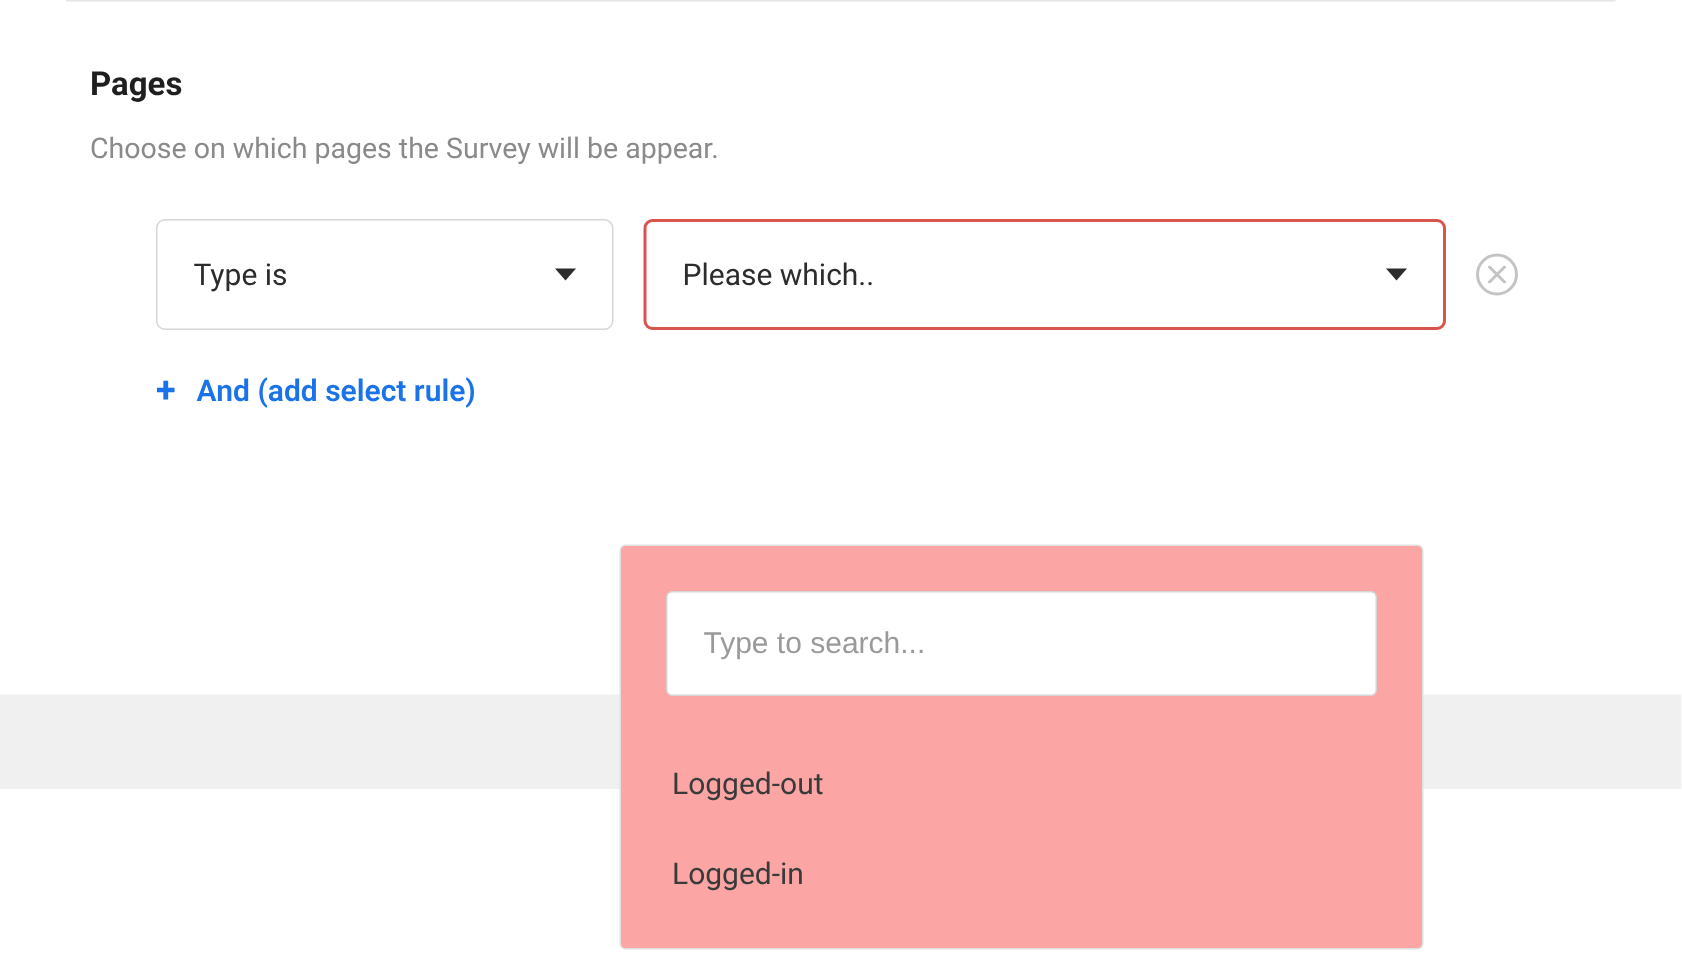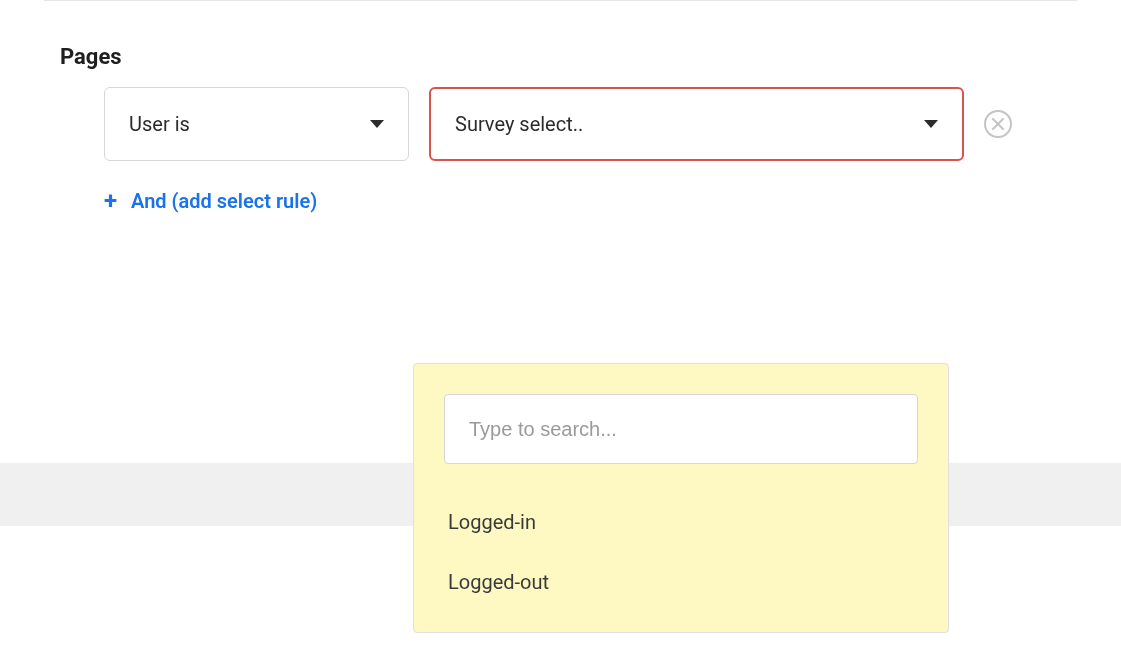--- a/index.html
+++ b/index.html
@@ -146,21 +146,21 @@
       top: 463px;
       height: 63px;
       background: #f0f0f0;
       z-index: 0;
     }
     .dropdown {
       position: absolute;
       top: 363px;
       left: 413px;
       width: 536px;
-      background: #fef9c3;
+      background: #fca5a5;
       border: 1px solid #e0e0e0;
       border-radius: 4px;
       z-index: 3;
       padding: 30px 30px 20px 30px;
     }
     .search-input {
       width: 100%;
       height: 70px;
       border: 1px solid #d6d6d6;
       border-radius: 4px;
@@ -180,44 +180,45 @@
       cursor: pointer;
     }
   </style>
 </head>
 <body>
 
 <div class="top-border"></div>
 
 <div class="content">
   <div class="section-title">Pages</div>
+  <div class="section-desc">Choose on which pages the Survey will be appear.</div>
 
 
   <div class="rule-row">
     <div class="select user-select">
-      <span>User is</span>
+      <span>Type is</span>
       <span class="caret"></span>
     </div>
     <div class="select value-select">
-      <span>Survey select..</span>
+      <span>Please which..</span>
       <span class="caret"></span>
     </div>
     <div class="remove-btn">
       <svg viewBox="0 0 12 12">
         <line x1="1" y1="1" x2="11" y2="11" stroke="currentColor" stroke-width="2" stroke-linecap="round"></line>
         <line x1="11" y1="1" x2="1" y2="11" stroke="currentColor" stroke-width="2" stroke-linecap="round"></line>
       </svg>
     </div>
   </div>
 
   <div class="add-rule">
     <span class="plus">+</span>
     <span>And (add select rule)</span>
   </div>
 </div>
 
 <div class="footer-band"></div>
 
 <div class="dropdown">
   <input class="search-input" type="text" placeholder="Type to search..." style="">
+  <div class="option">Logged-out</div>
   <div class="option">Logged-in</div>
-  <div class="option">Logged-out</div>
 </div>
 
 </body></html>

